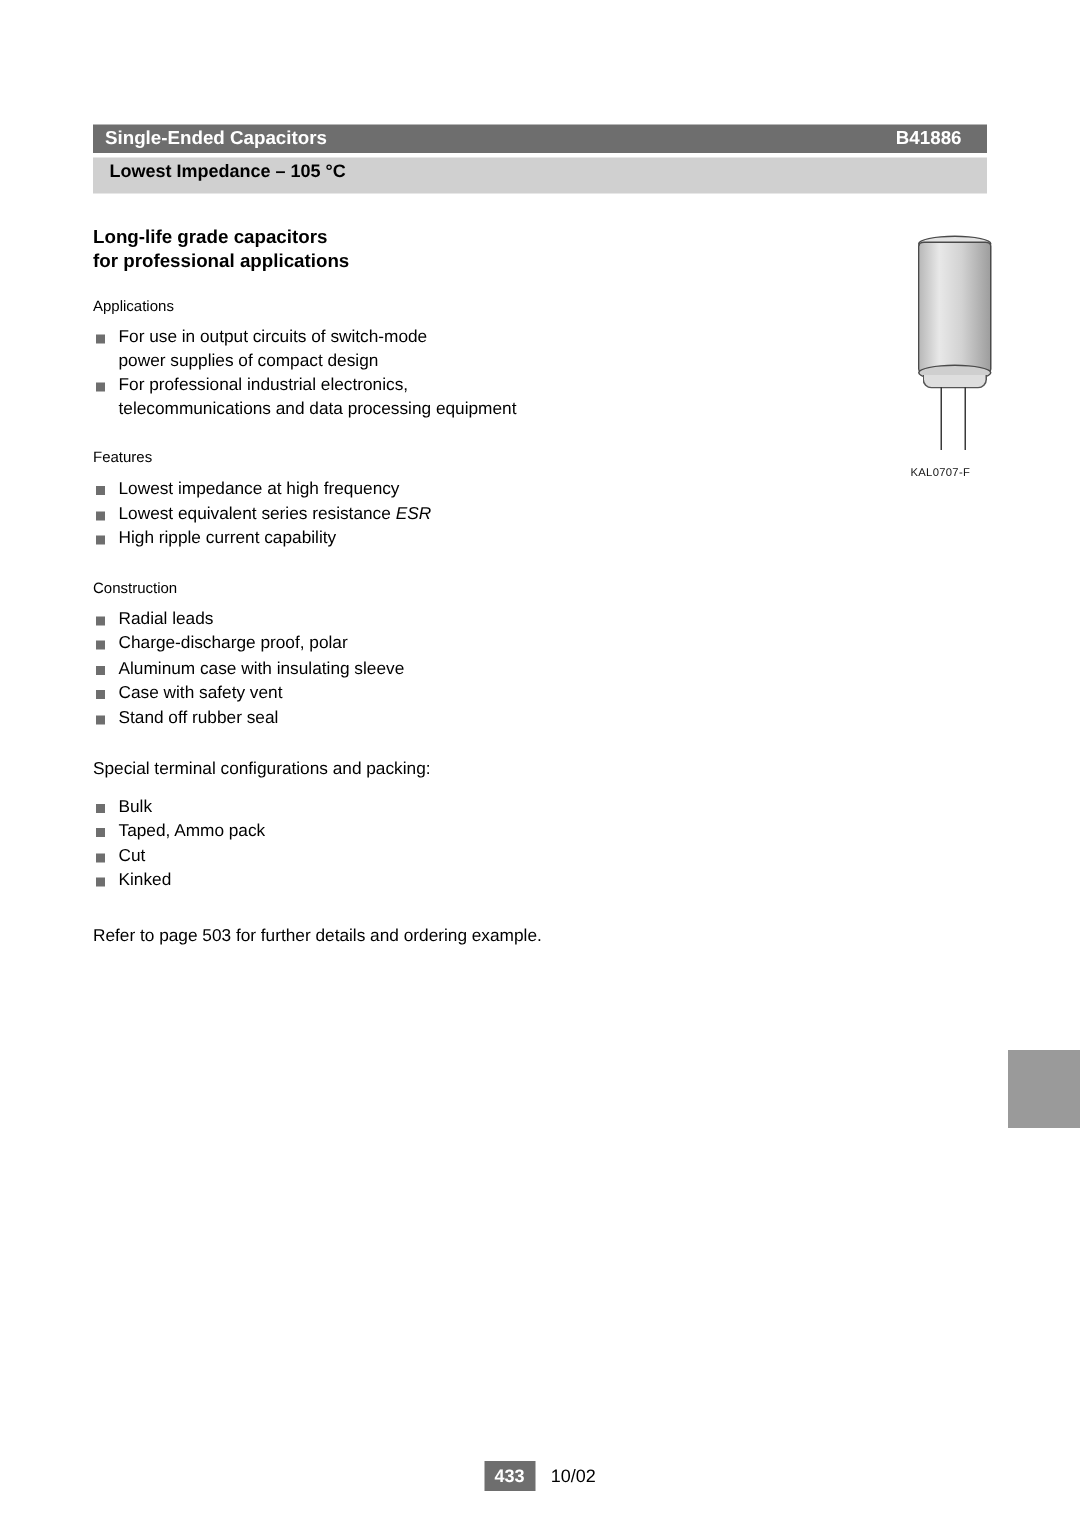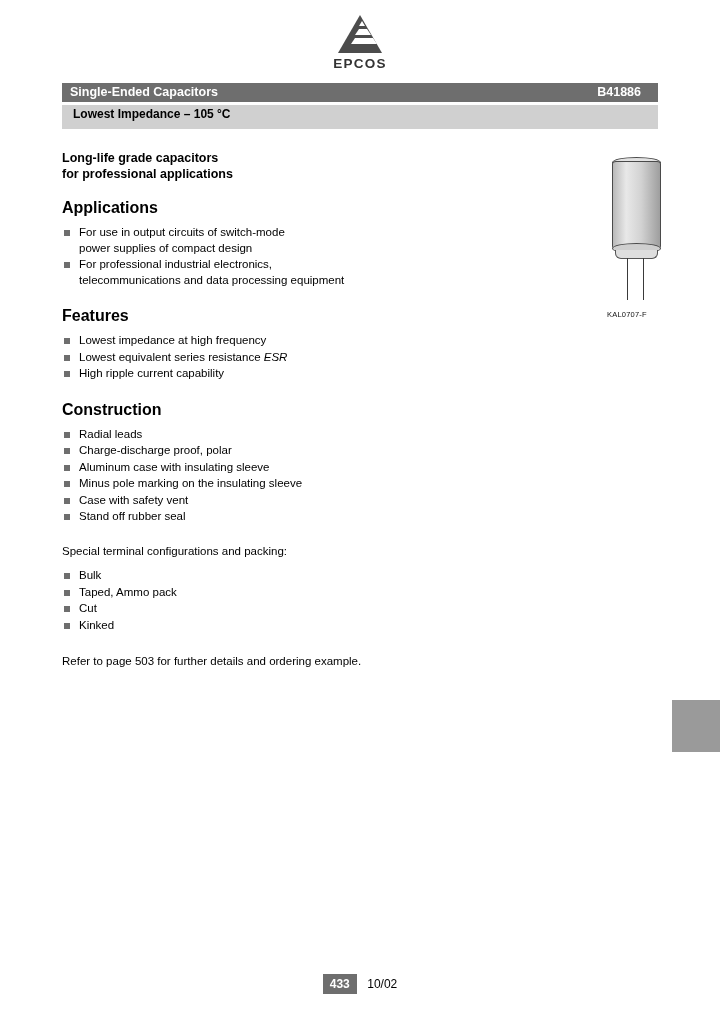--- a/index.html
+++ b/index.html
@@ -86,22 +86,22 @@
     top: 150px;
     width: 420px;
   }
   .title-block {
     font-size: 12.5px;
     font-weight: bold;
     line-height: 16px;
     margin-bottom: 17px;
   }
   h2.sect {
-    font-size: 16px;
-    font-weight: bold;
+    font-size: 10px;
+    font-weight: normal;
     margin: 0 0 8px 0;
     padding: 0;
   }
   .sect-gap {
     height: 18px;
   }
   ul.blist {
     list-style: none;
     margin: 0 0 0 0;
     padding: 0;
@@ -235,31 +235,20 @@
     font-size: 12px;
     margin-left: 6px;
     vertical-align: middle;
   }
 </style>
 </head>
 <body>
 
 <div class="page">
 
-  <div class="logo-area">
-    <div class="logo-mark">
-      <svg width="46" height="40" viewBox="0 0 46 40" xmlns="http://www.w3.org/2000/svg">
-        <polygon points="23,1 45,39 1,39" fill="#4c4c4c"></polygon>
-        <path d="M14,30 L40,30 L36,24 L18,24 Z" fill="#ffffff"></path>
-        <path d="M18,21 L34,21 L30,15 L22,15 Z" fill="#ffffff"></path>
-        <path d="M22,12 L28,12 L25,7 Z" fill="#ffffff"></path>
-      </svg>
-    </div>
-    <div class="logo-word">EPCOS</div>
-  </div>
 
   <div class="bar-main">
     <span class="left">Single-Ended Capacitors</span>
     <span class="right">B41886</span>
   </div>
   <div class="bar-sub">
     <span class="left">Lowest Impedance – 105 °C</span>
   </div>
 
   <div class="drawing">
@@ -322,24 +311,20 @@
       <li>
         <span class="bullet"></span>
         <span>Charge-discharge proof, polar</span>
       </li>
       <li>
         <span class="bullet"></span>
         <span>Aluminum case with insulating sleeve</span>
       </li>
       <li>
         <span class="bullet"></span>
-        <span>Minus pole marking on the insulating sleeve</span>
-      </li>
-      <li>
-        <span class="bullet"></span>
         <span>Case with safety vent</span>
       </li>
       <li>
         <span class="bullet"></span>
         <span>Stand off rubber seal</span>
       </li>
     </ul>
 
     <div class="sect-gap"></div>
 

